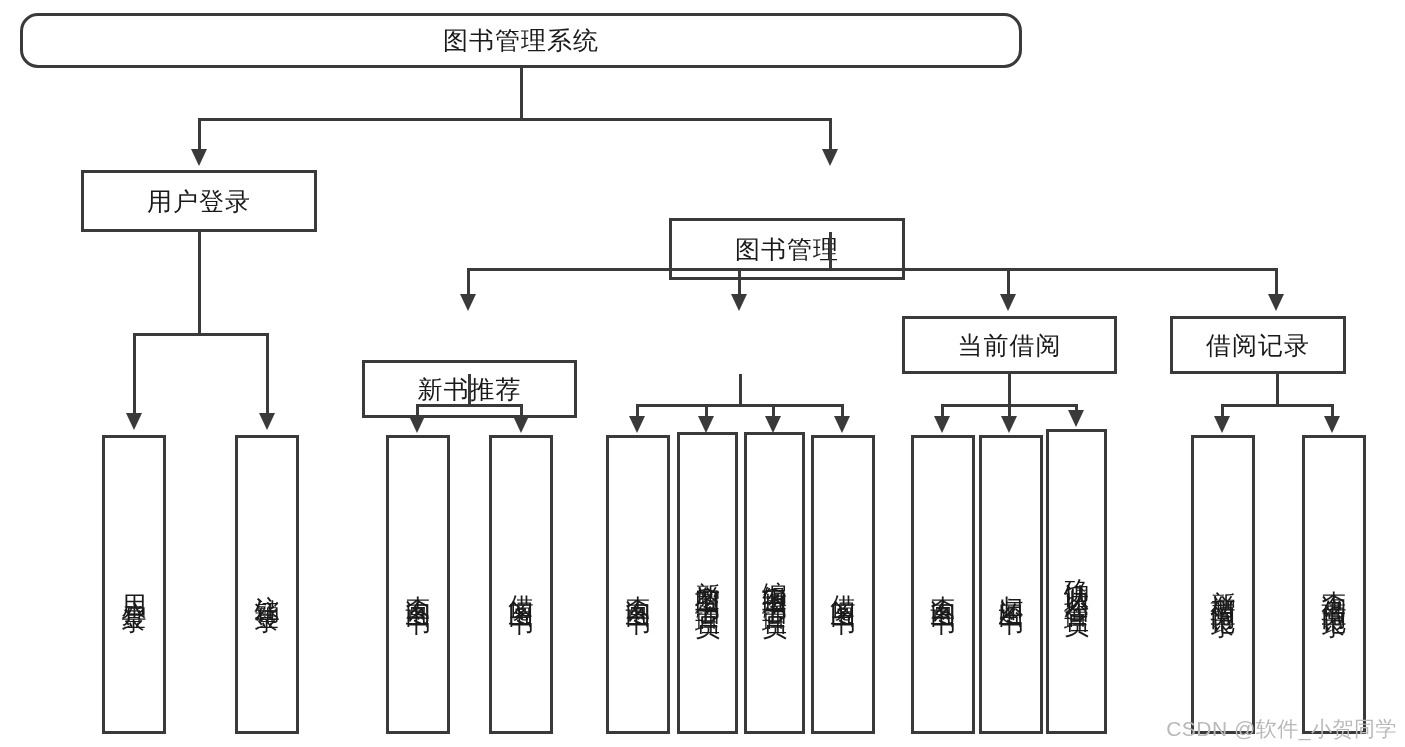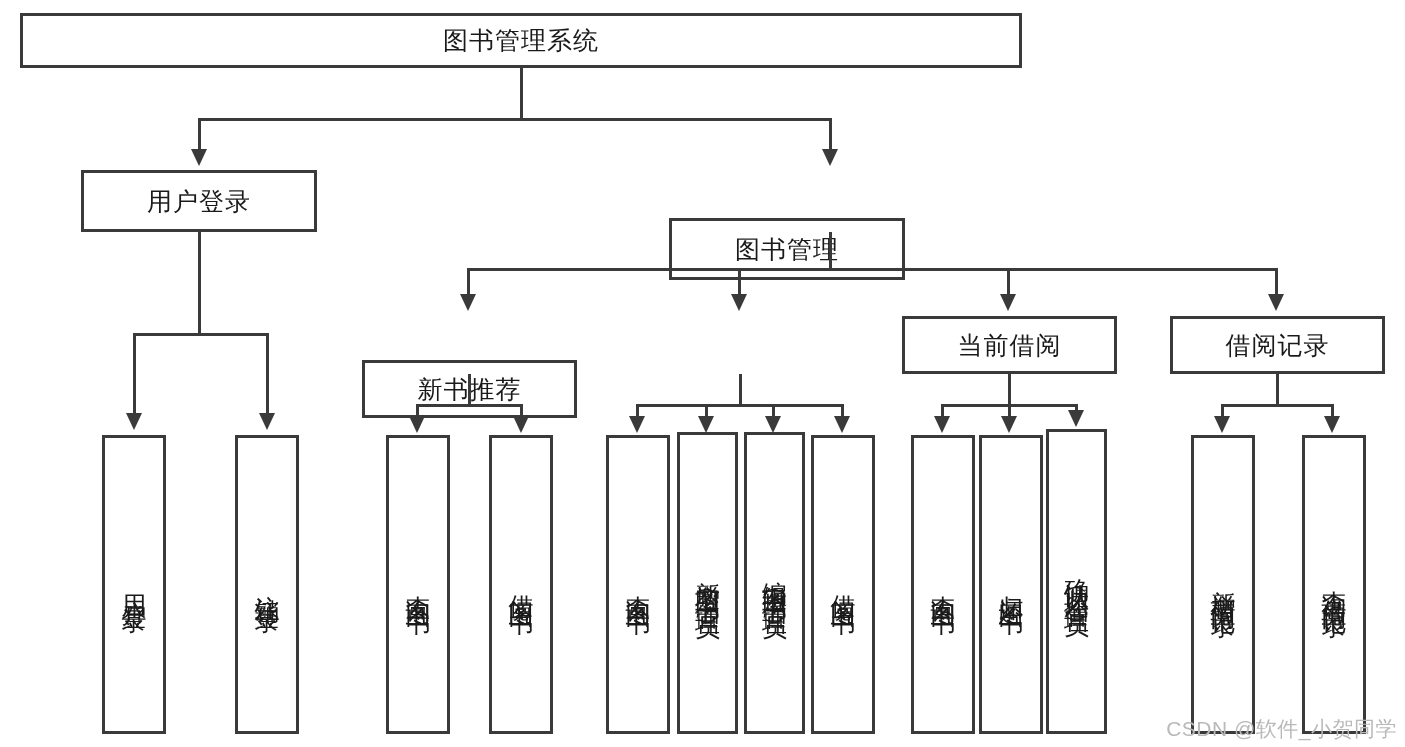--- a/index.html
+++ b/index.html
@@ -76,21 +76,21 @@
     letter-spacing: 0.5px;
     white-space: nowrap;
     font-family: "Liberation Sans", "DejaVu Sans", sans-serif;
   }
 </style>
 </head>
 <body>
 
 <div id="canvas">
 
-  <div class="node" style="left:20px; top:13px; width:1002px; height:55px;">
+  <div class="node" style="left:20px; top:13px; width:1002px; height:55px;border-radius:18px;">
     <span class="node-label">图书管理系统</span>
   </div>
 
   <div class="vline" style="left:520px; top:68px; width:3px; height:52px;"></div>
 
   <div class="hline" style="left:198px; top:118px; width:634px; height:3px;"></div>
 
   <div class="vline" style="left:198px; top:118px; width:3px; height:33px;"></div>
   <div class="arrow" style="left:191px; top:149px;"></div>
 
@@ -129,21 +129,21 @@
 
   <div class="node" style="left:362px; top:316px; width:215px; height:58px;margin-top:44px;">
     <span class="node-label">新书推荐</span>
   </div>
 
 
   <div class="node" style="left:902px; top:316px; width:215px; height:58px;">
     <span class="node-label">当前借阅</span>
   </div>
 
-  <div class="node" style="left:1170px; top:316px; width:215px; height:58px;">
+  <div class="node" style="left:1170px; top:316px; width:176px; height:58px;">
     <span class="node-label">借阅记录</span>
   </div>
 
   <div class="vline" style="left:468px; top:374px; width:3px; height:32px;"></div>
   <div class="hline" style="left:416px; top:404px; width:107px; height:3px;"></div>
   <div class="vline" style="left:416px; top:404px; width:3px; height:14px;"></div>
   <div class="arrow" style="left:409px; top:416px;"></div>
   <div class="vline" style="left:520px; top:404px; width:3px; height:14px;"></div>
   <div class="arrow" style="left:513px; top:416px;"></div>
 

